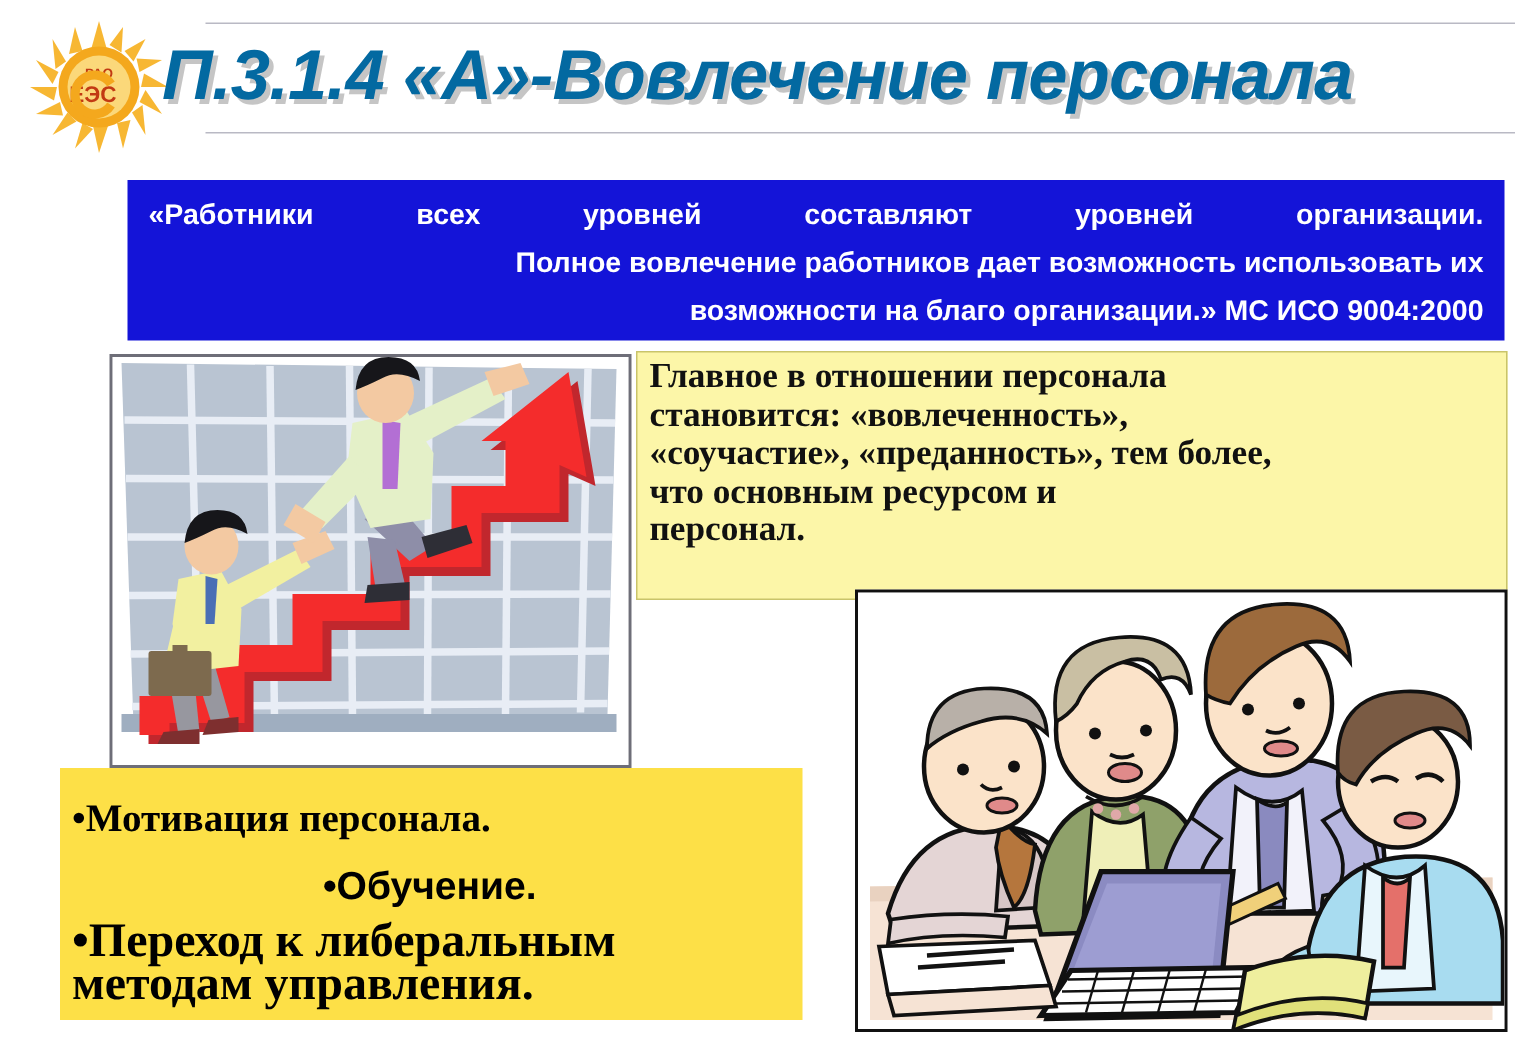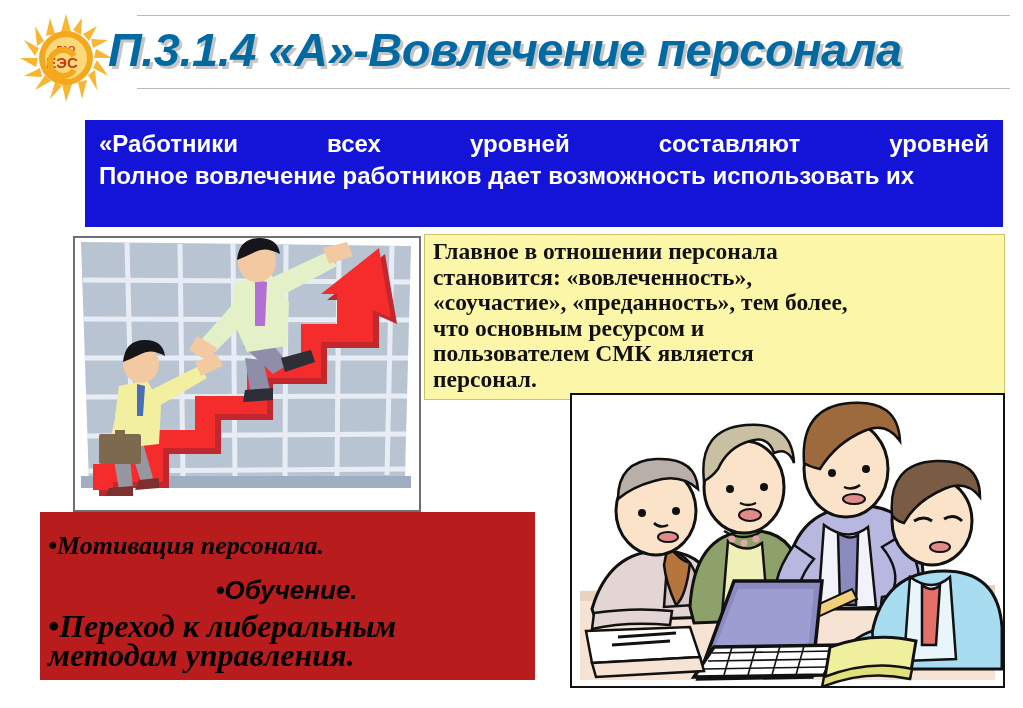--- a/index.html
+++ b/index.html
@@ -35,22 +35,23 @@
   
   .quote-box{
     position:absolute;left:85px;top:120px;width:918px;height:107px;
     background:#1414D8;
     box-sizing:border-box;
     padding:8px 14px 0 14px;
   }
   .quote-line{
     color:#ffffff;
     font-family:"Liberation Sans", sans-serif;
-    font-weight:bold;font-size:24px;line-height:32px;
+    font-weight:bold;font-size:19px;line-height:32px;
     white-space:nowrap;
+    text-align:right;
   }
   .quote-line.just{
     display:flex;justify-content:space-between;
   }
   .quote-line.just span{white-space:nowrap;}
 
   
   .img-left{
     position:absolute;left:73px;top:236px;width:348px;height:276px;
     border:2px solid #6e6e78;
@@ -81,24 +82,23 @@
     border:2px solid #111111;
     background:#ffffff;
     box-sizing:border-box;
     overflow:hidden;
   }
   .img-right svg{display:block;width:100%;height:100%;}
 
   
   .green-box{
     position:absolute;left:40px;top:512px;width:495px;height:168px;
-    background:#b91c1c;
+    background:#fde047;
     box-sizing:border-box;
     padding:12px 10px 0 8px;
-    font-style:italic;
   }
   .bullet{
     color:#000000;
     white-space:nowrap;
   }
   .bullet.serif{
     font-family:"Liberation Serif", serif;
     font-weight:bold;font-size:26px;line-height:44px;
   }
   .bullet.sans{
@@ -153,22 +153,24 @@
 
   <div class="title">П.3.1.4 «А»-Вовлечение персонала</div>
 
   <div class="quote-box">
     <div class="quote-line just">
       <span>«Работники</span>
       <span>всех</span>
       <span>уровней</span>
       <span>составляют</span>
       <span>уровней</span>
+      <span>организации.</span>
     </div>
     <div class="quote-line">Полное вовлечение работников дает возможность использовать их</div>
+    <div class="quote-line">возможности на благо организации.» МС ИСО 9004:2000</div>
   </div>
 
   <div class="img-left">
     <svg viewBox="0 0 344 272" preserveAspectRatio="none">
 
       <rect x="0" y="0" width="344" height="272" fill="#ffffff"></rect>
       <path d="M6 4 L336 8 L330 238 L14 246 Z" fill="#B9C4D2"></path>
       <g stroke="#E8EDF5" stroke-width="5" fill="none">
         <path d="M52 5 L58 243"></path>
         <path d="M105 6 L108 241"></path>
@@ -244,21 +246,20 @@
         <path d="M162 22 q2 -22 22 -22 q19 0 21 16 q-15 -8 -25 -2 q-10 5 -18 8 Z" fill="#16161A"></path>
       </g>
     </svg>
   </div>
 
   <div class="yellow-box">
     <div class="yellow-line">Главное в отношении персонала</div>
     <div class="yellow-line">становится: «вовлеченность»,</div>
     <div class="yellow-line">«соучастие», «преданность», тем более,</div>
     <div class="yellow-line">что основным ресурсом и</div>
-    <div class="yellow-line">пользователем СМК является</div>
     <div class="yellow-line">персонал.</div>
   </div>
 
   <div class="green-box">
     <div class="bullet serif">•Мотивация персонала.</div>
     <div class="bullet sans">•Обучение.</div>
     <div class="bullet multi">•Переход к либеральным методам управления.</div>
   </div>
 
   <div class="img-right">

